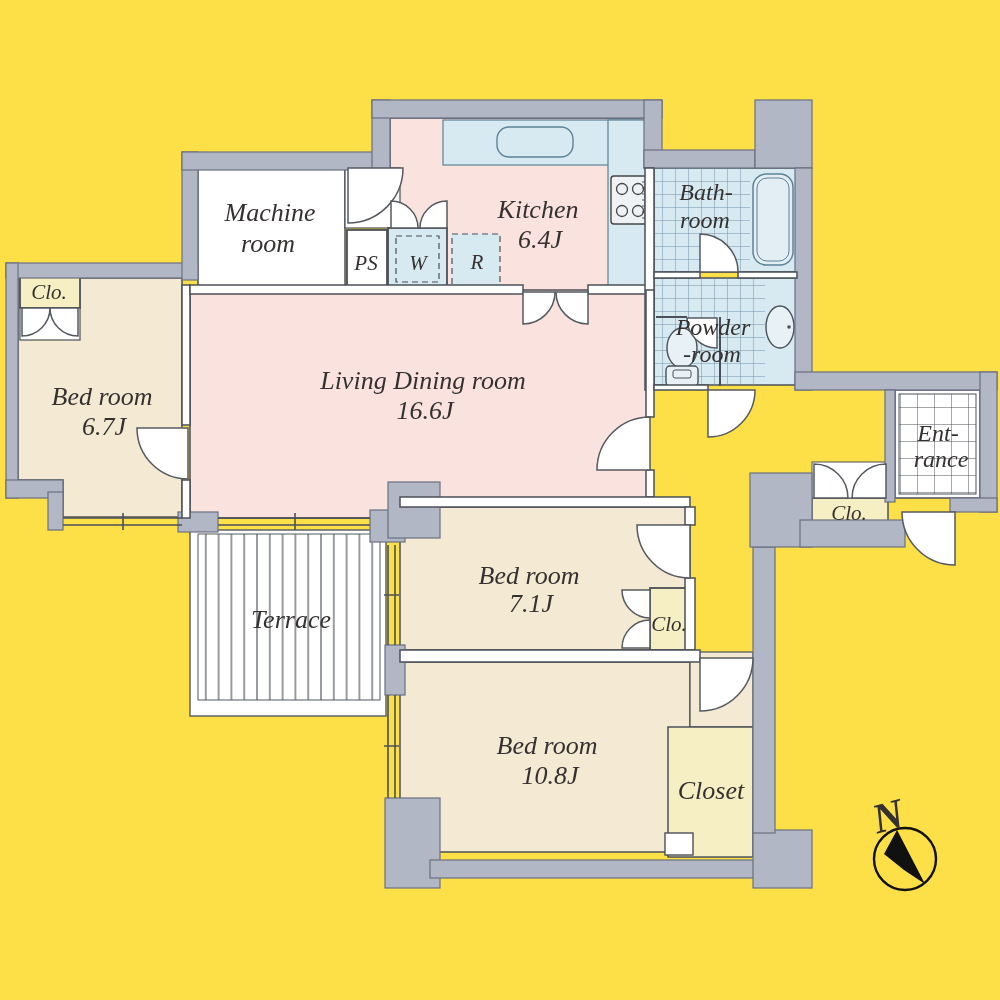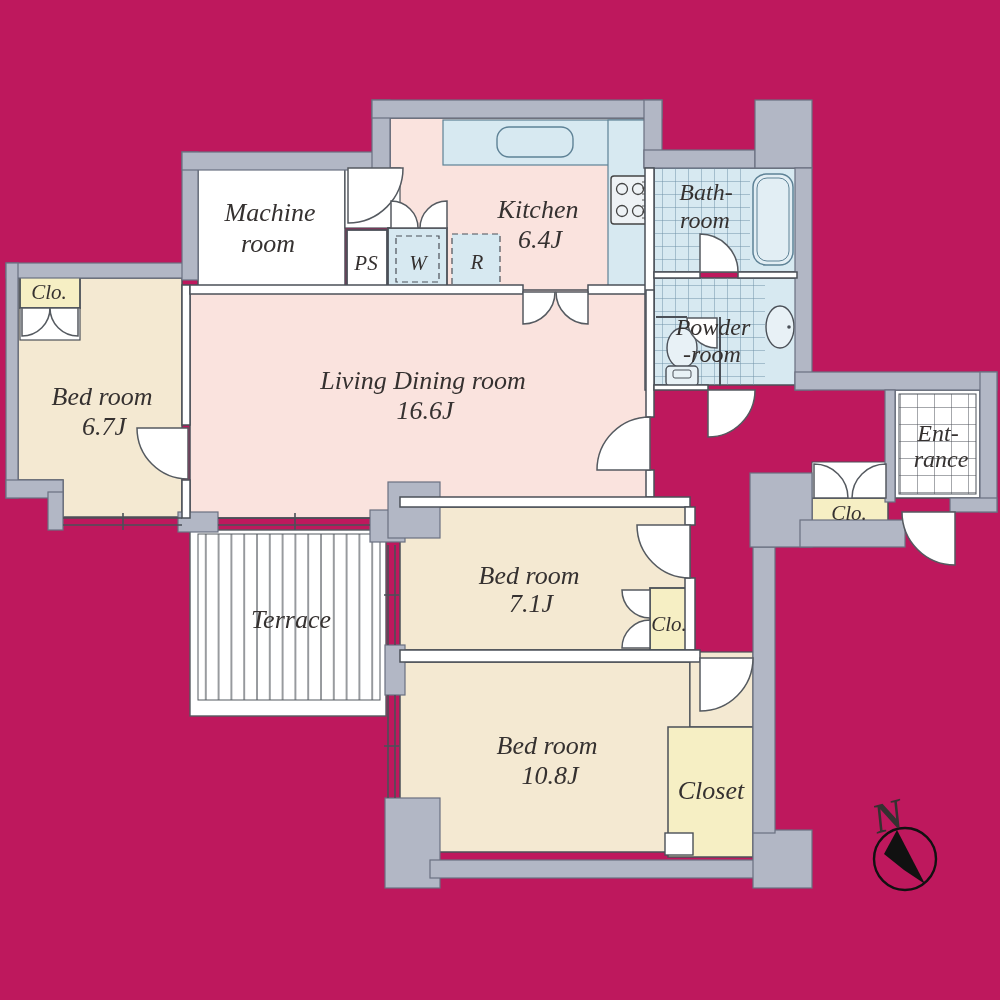--- a/index.html
+++ b/index.html
@@ -1,16 +1,16 @@
 <!DOCTYPE html>
 <html><head>
 <meta charset="utf-8">
 <style>
   html,body{margin:0;padding:0;background:#fff;}
-  .stage{position:relative;width:1000px;height:1000px;background:#be185d;overflow:hidden;}
+  .stage{position:relative;width:1000px;height:1000px;background:#fde047;overflow:hidden;}
   svg{position:absolute;left:0;top:0;}
   text{font-family:"Liberation Serif","DejaVu Serif",serif;font-style:italic;fill:#353130;}
   .lbl-lg{font-size:26px;}
   .lbl-md{font-size:24px;}
   .lbl-sm{font-size:21px;}
   .lbl-n{font-size:42px;font-weight:bold;}
 </style>
 </head>
 <body>
 

